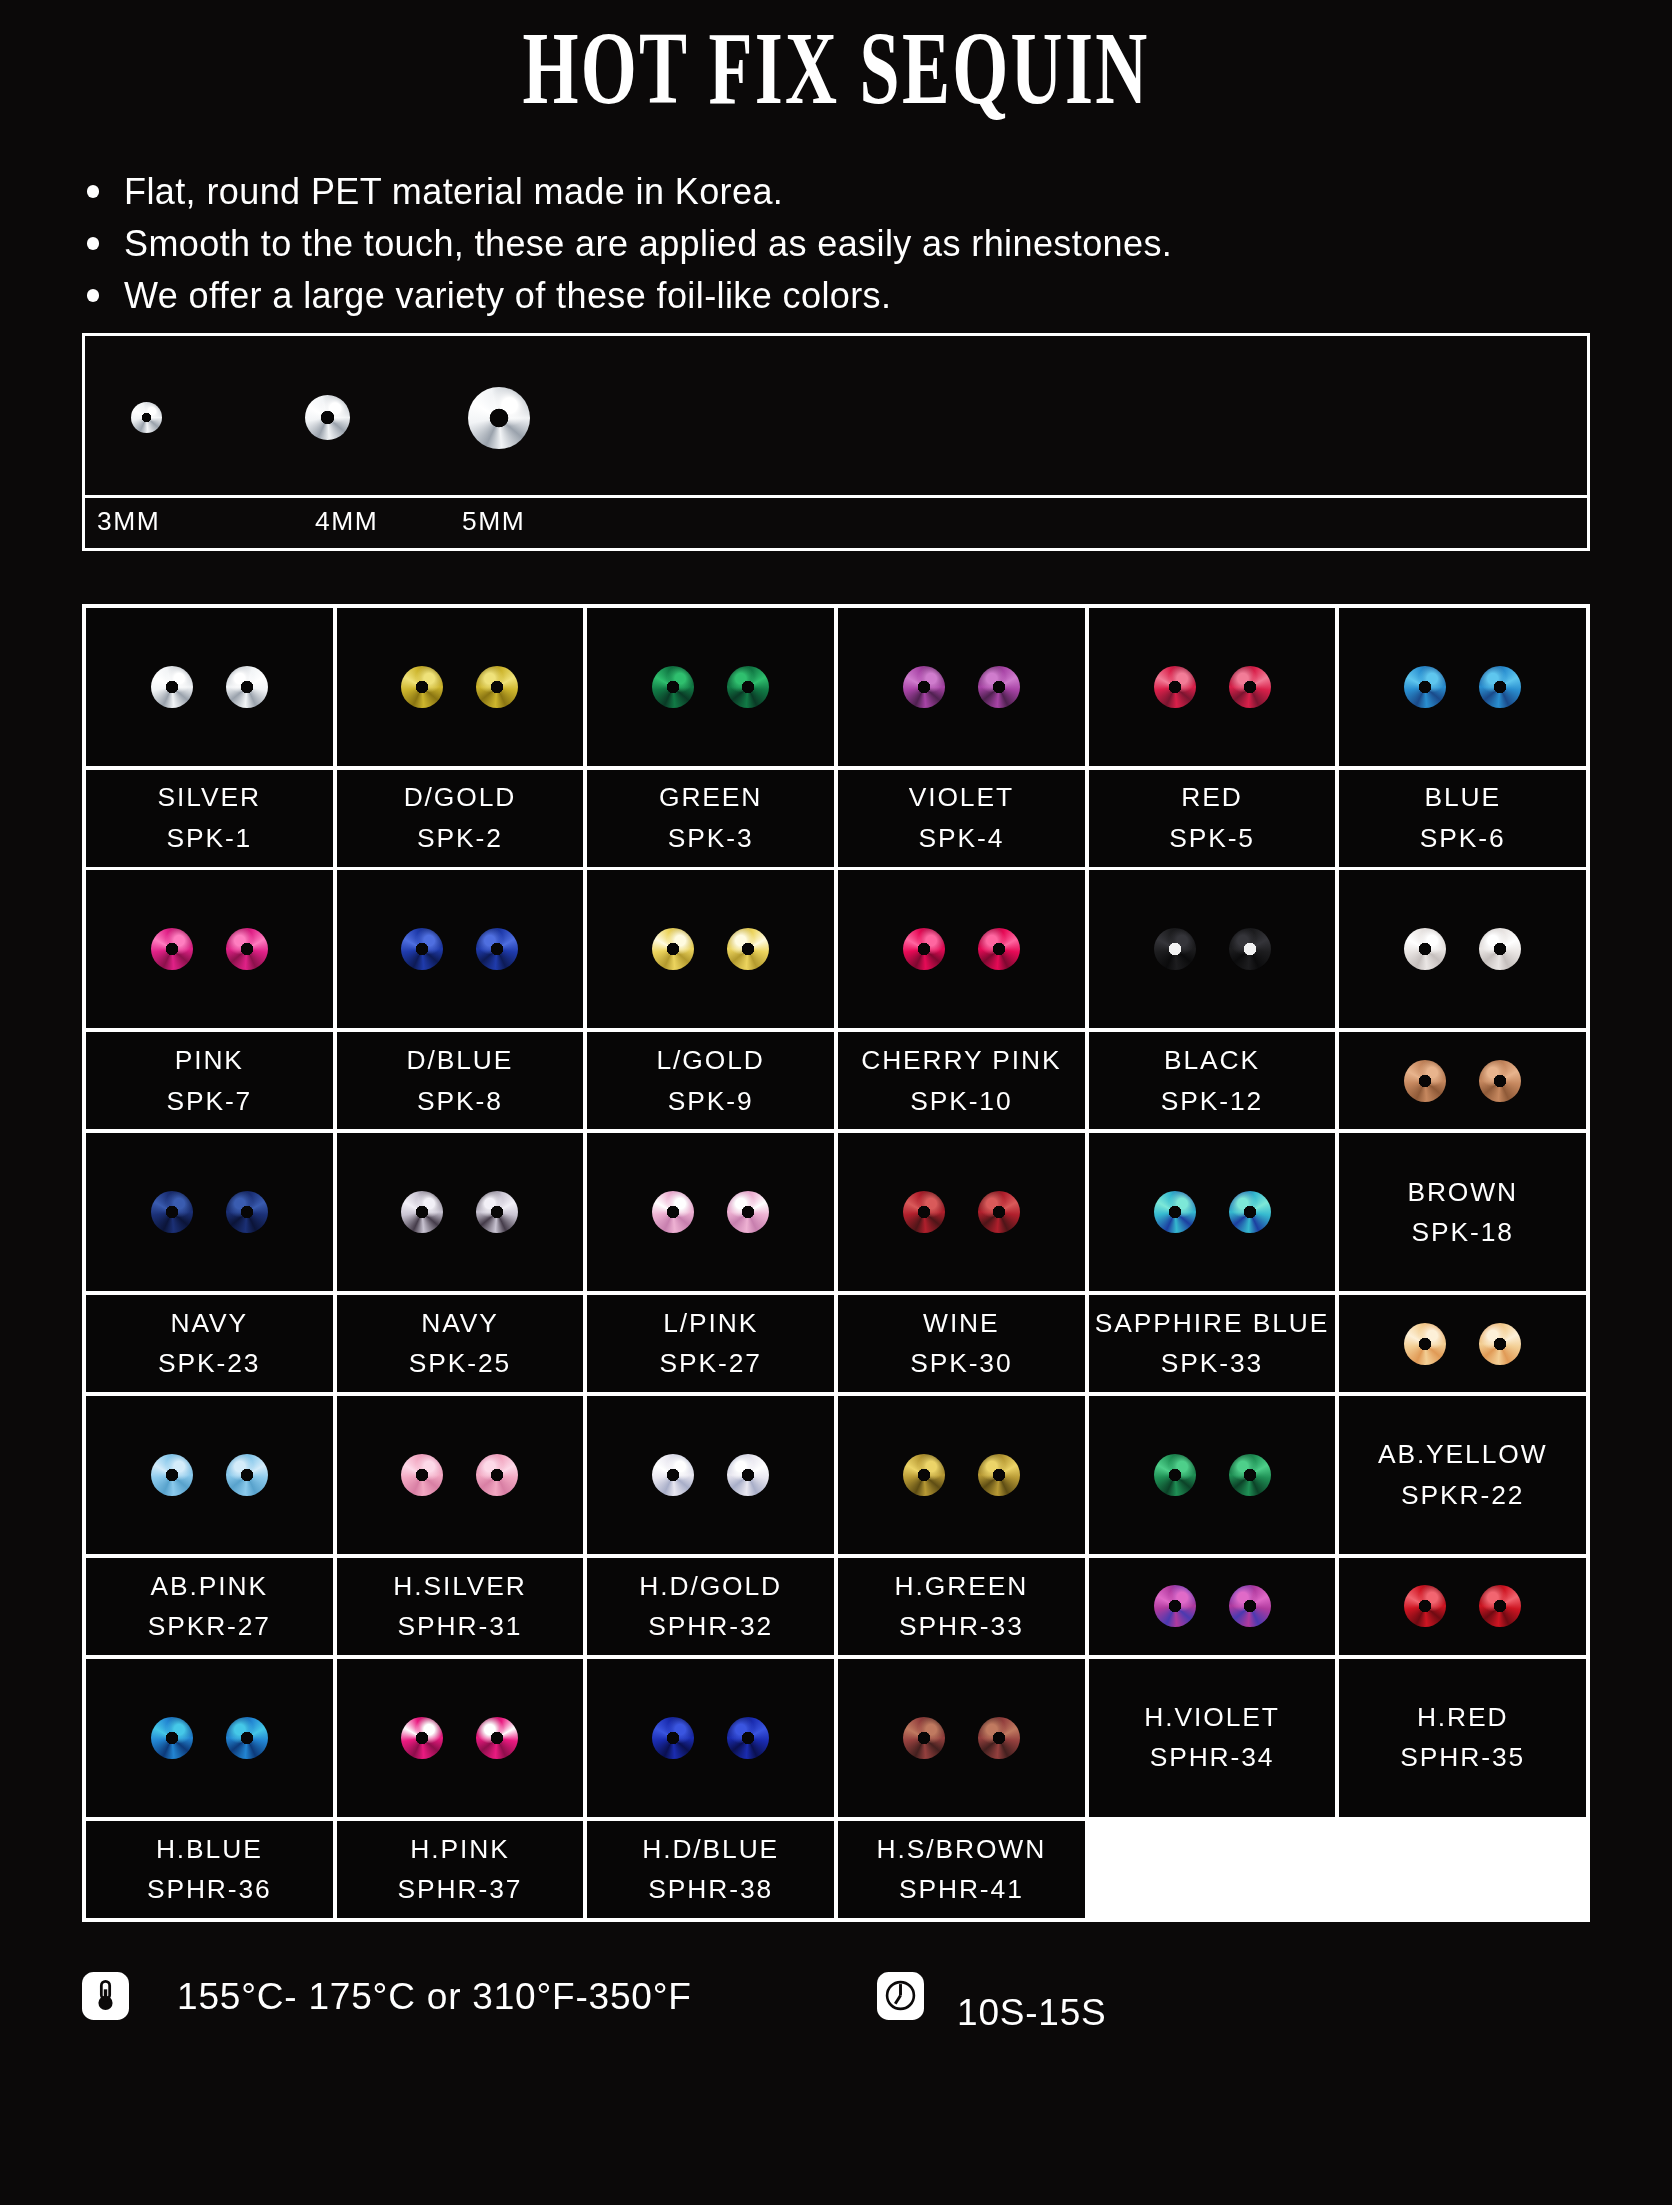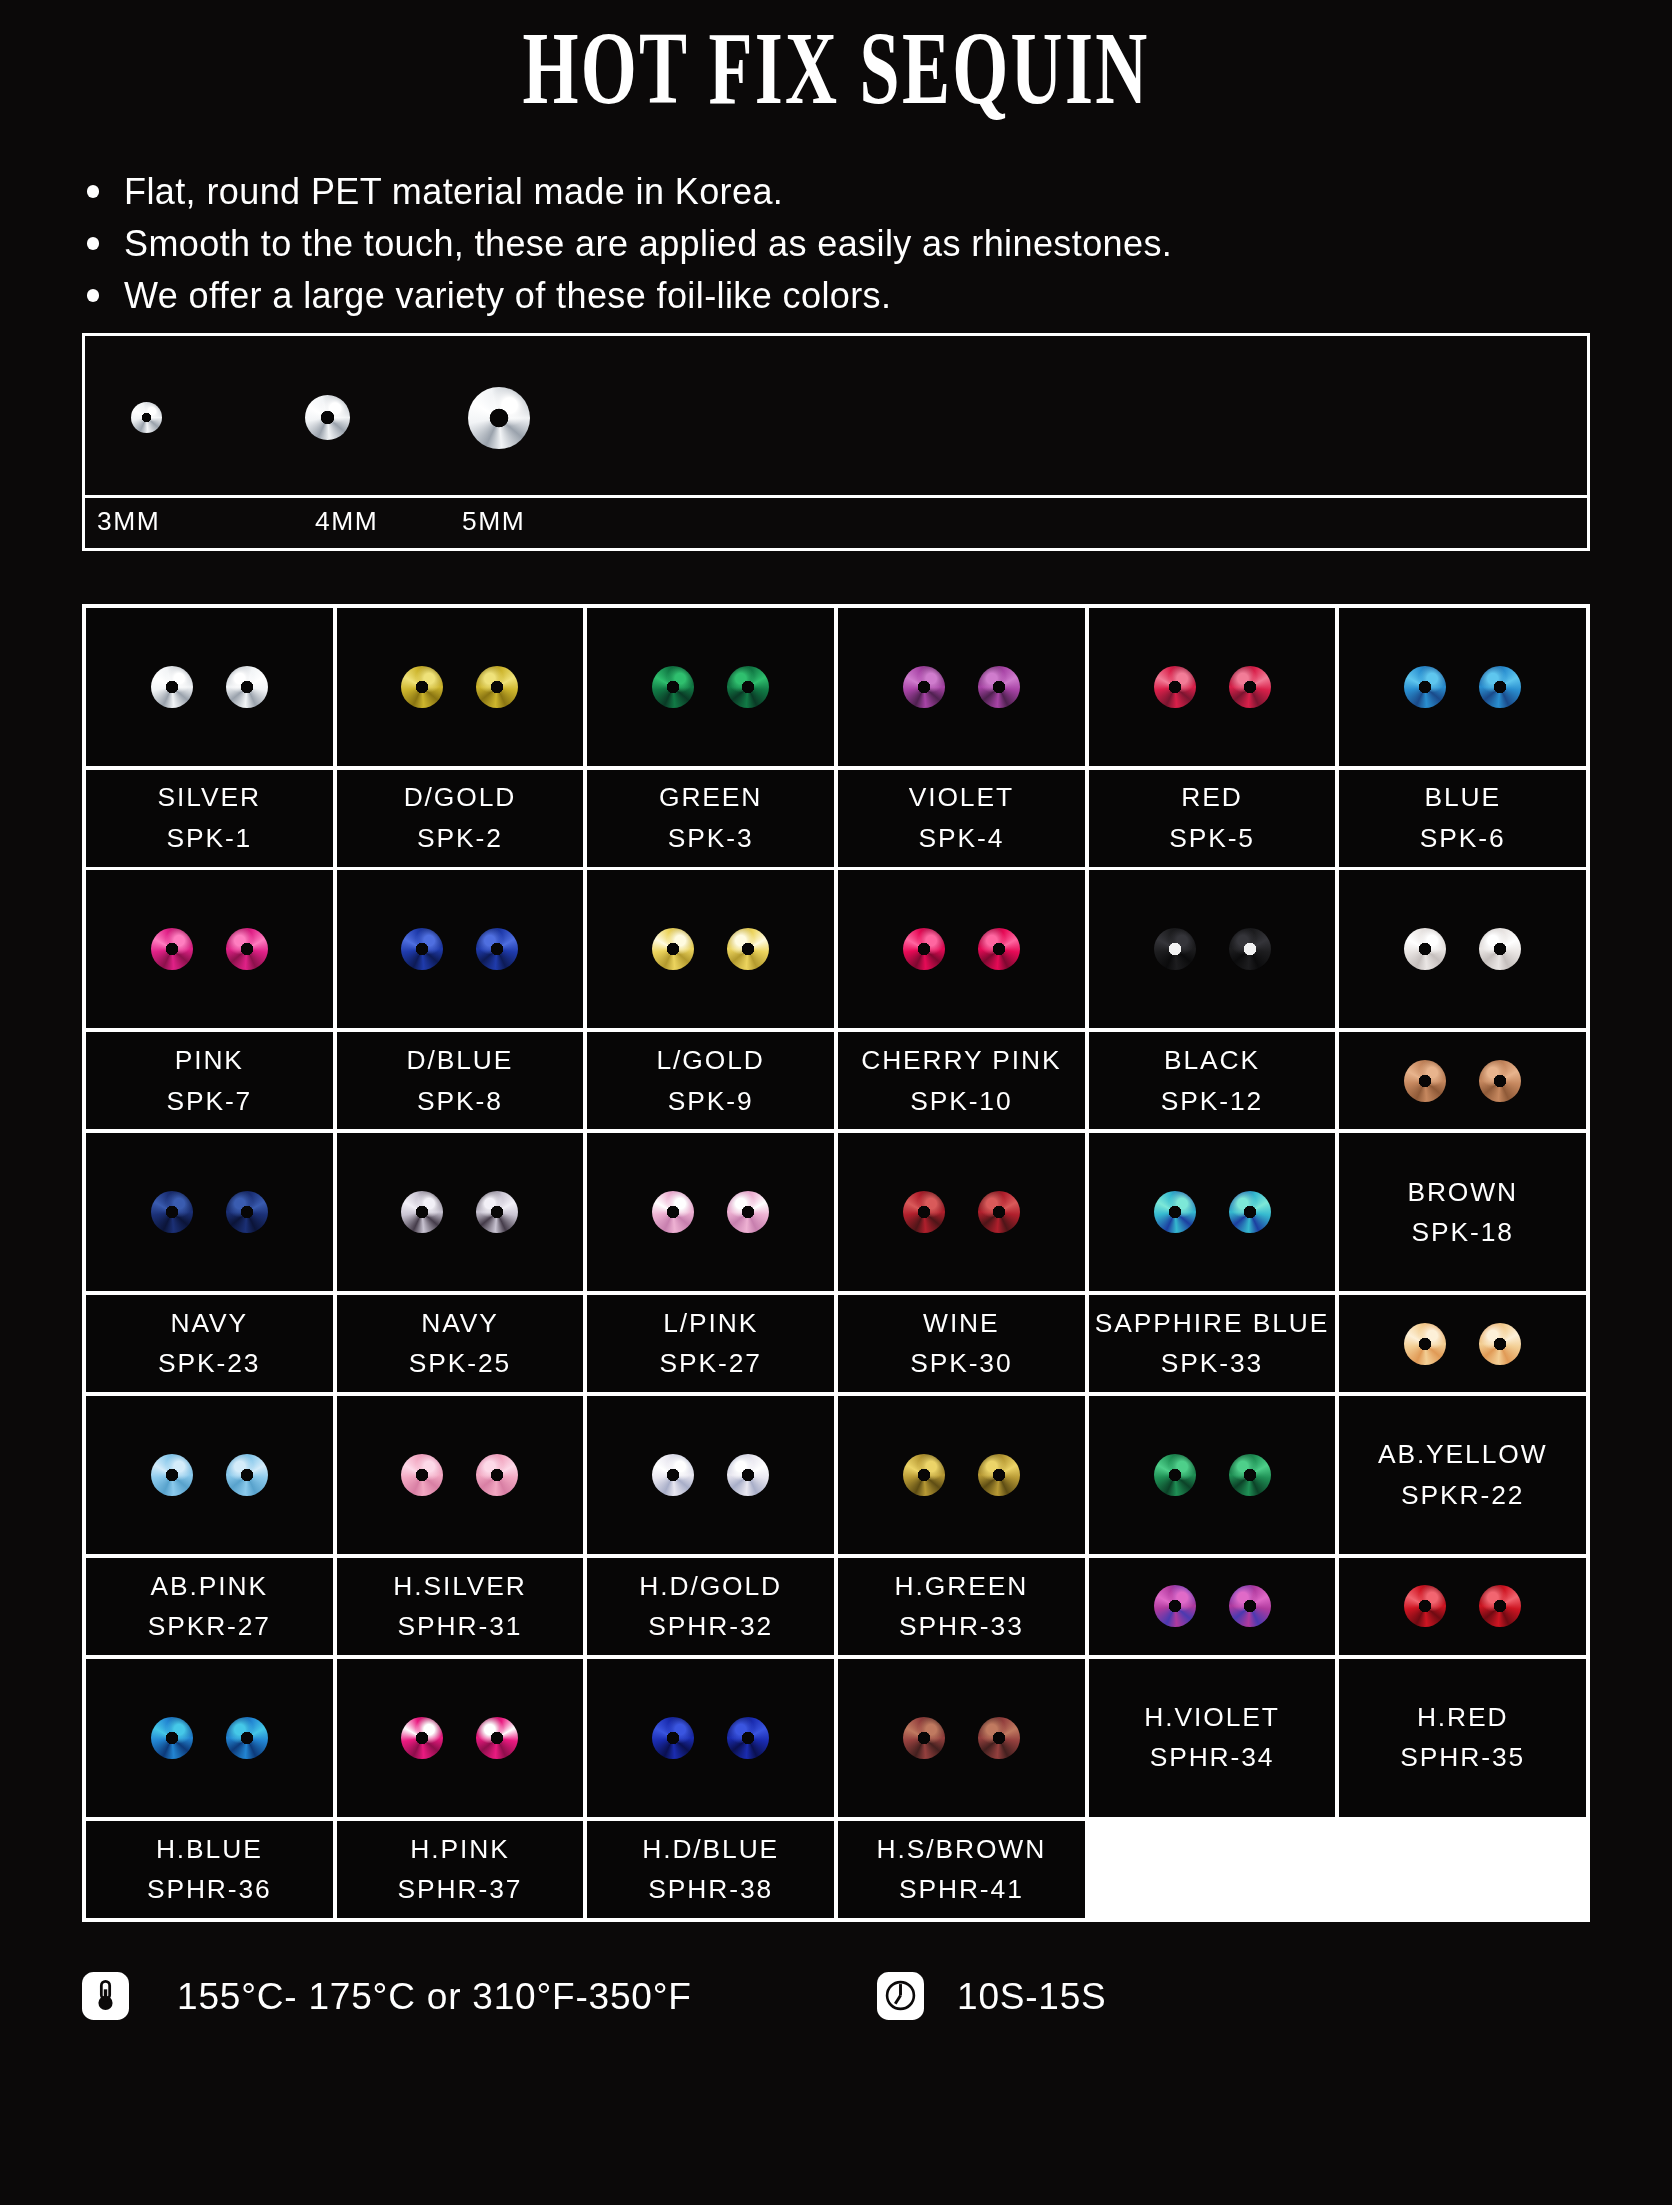--- a/index.html
+++ b/index.html
@@ -104,21 +104,21 @@
     display:flex;align-items:center;justify-content:center;
   }
   .ficon svg{width:37px;height:37px;}
   .thermo-icon{left:0;}
   .clock-icon{left:795px;}
   .ftext{
     position:absolute;top:0;height:48px;line-height:50px;
     font-size:37px;letter-spacing:0.8px;color:#fff;white-space:nowrap;
   }
   .temp-text{left:82px;margin-left:13px;}
-  .time-text{left:875px;}
+  .time-text{left:875px;margin-top:16px;}
 </style>
 </head>
 <body>
 
 <div class="content">
 
   <div class="title-wrap">
     <div class="page-title">HOT FIX SEQUIN</div>
   </div>
 

